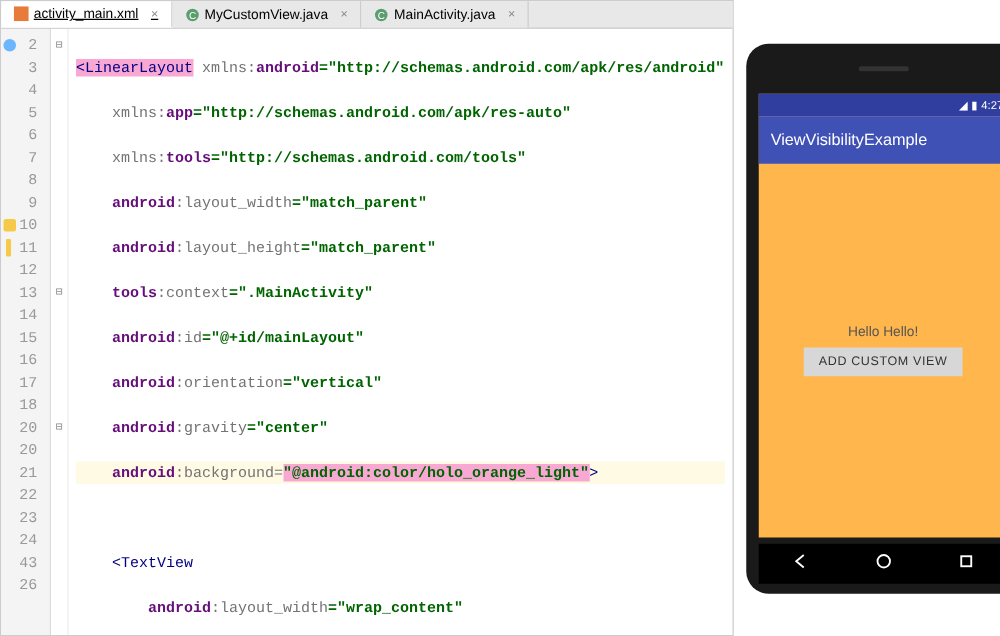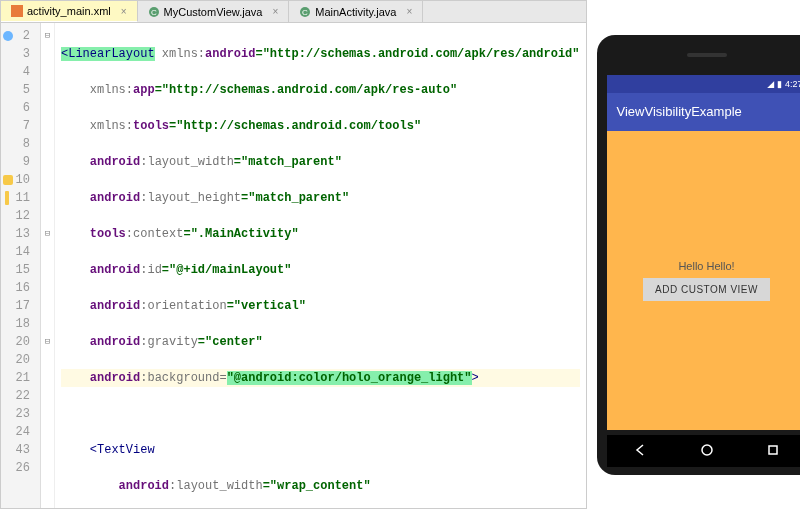--- a/index.html
+++ b/index.html
@@ -29,22 +29,23 @@
       padding: 3px 10px;
       border-right: 1px solid #ccc;
       display: flex;
       align-items: center;
       gap: 4px;
       font-size: 11px;
       background: #e8e8e8;
       cursor: pointer;
     }
     .tab.active {
-      background: #fef9c3;
+      background: #ffffff;
       border-bottom: 1px solid #fff;
+      text-decoration: underline;
     }
     .tab-icon { width: 12px; height: 12px; display: inline-flex; }
     .tab-close { margin-left: 6px; color: #888; font-size: 10px; }
     .code-area {
       flex: 1;
       display: flex;
       overflow: auto;
       font-family: Consolas, 'Courier New', monospace;
       font-size: 12px;
       line-height: 18px;
@@ -84,21 +85,21 @@
       color: #888;
       font-size: 9px;
     }
     .code {
       flex: 1;
       padding: 4px 6px;
       white-space: pre;
     }
     .code-line { height: 18px; }
     .code-line.highlight { background: #fffae3; }
-    .sel { background: #86efac; }
+    .sel { background: #f9a8d4; }
     .tag { color: #000080; }
     .attr { color: #737373; }
     .text1 { color: #660e7a; font-weight: bold; margin-top: 10px; }
     .text2 { color: #006400; font-weight: bold; }
 
     .phone-pane {
       width: 250px;
       display: flex;
       align-items: center;
       justify-content: center;

